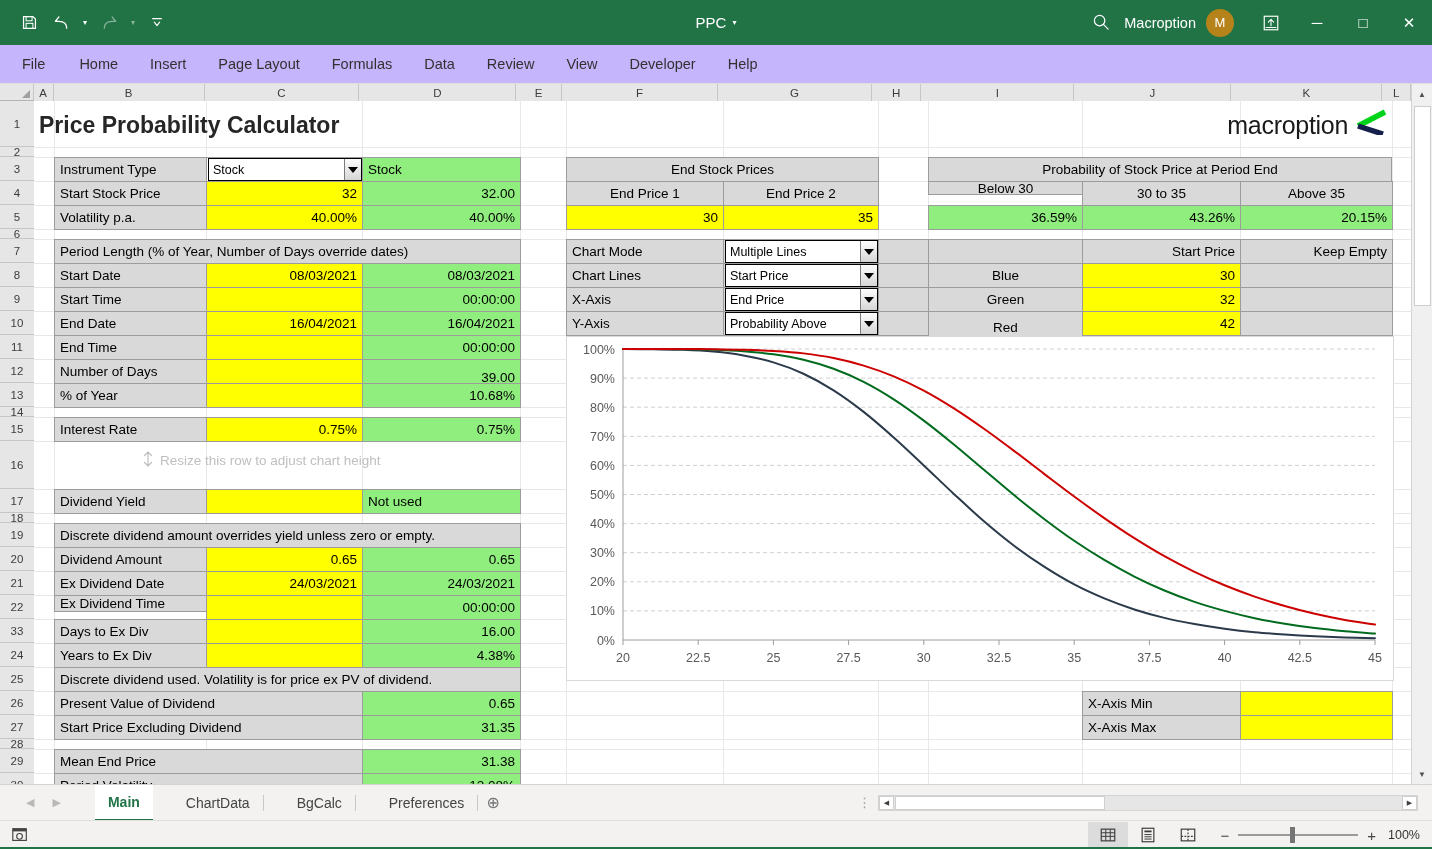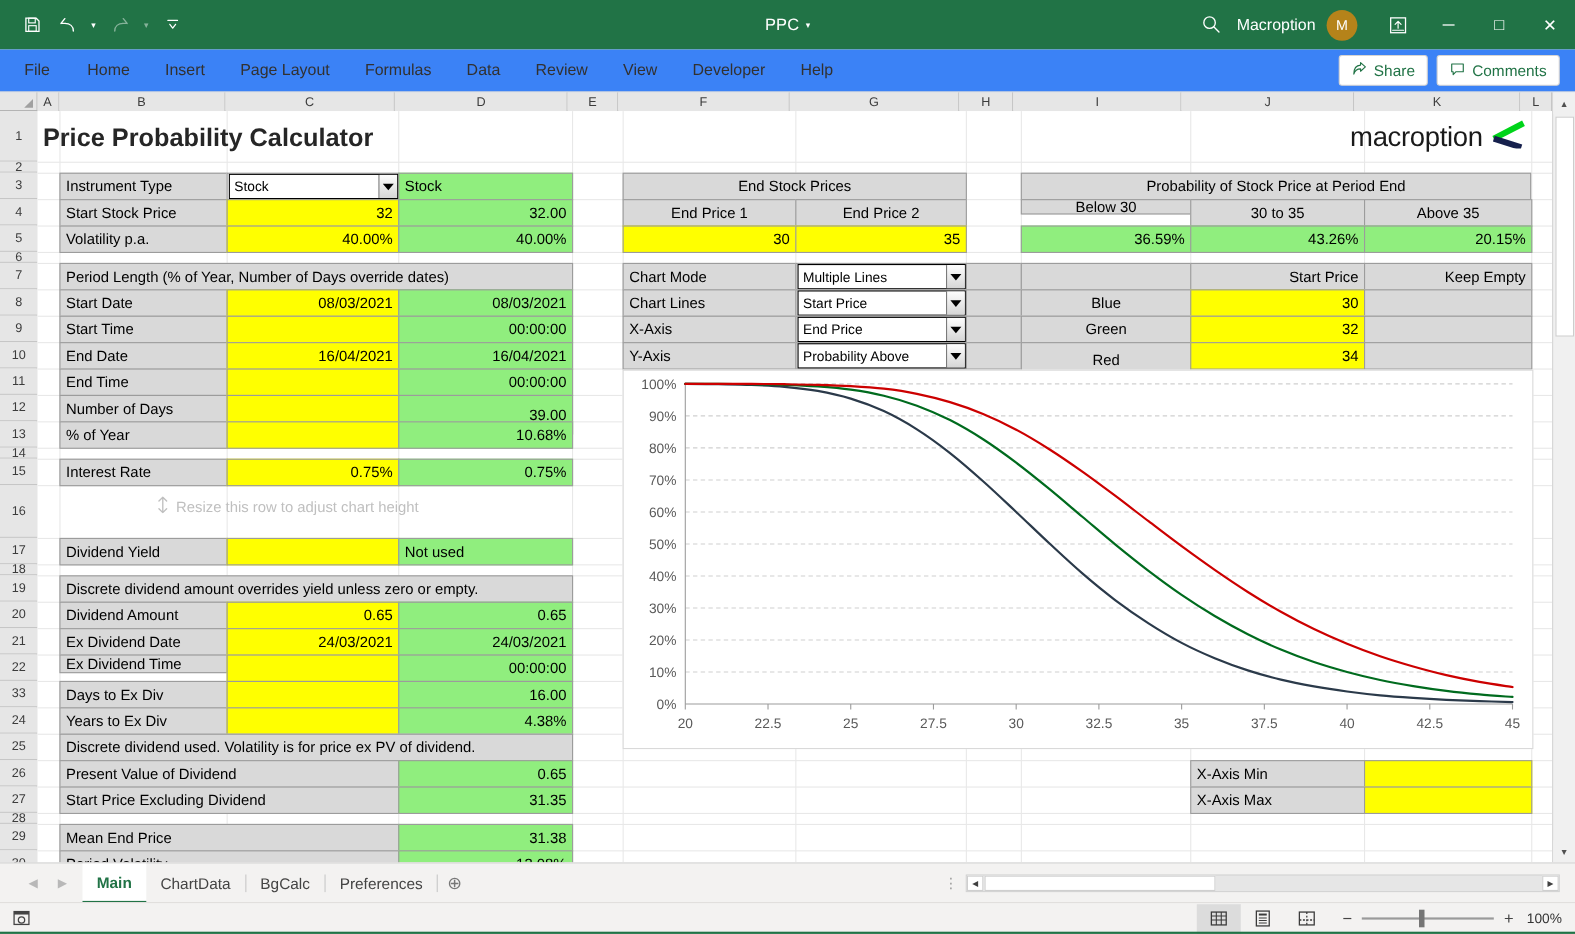--- a/index.html
+++ b/index.html
@@ -38,21 +38,21 @@
   .avatar {
     width:28px;height:28px;border-radius:50%;background:#b5831a;color:#fff;
     display:flex;align-items:center;justify-content:center;font-size:13px;margin-right:14px;
   }
   .ribbon-display { width:46px;height:45px;display:flex;align-items:center;justify-content:center;}
   .wbtn { width:46px;height:45px;display:flex;align-items:center;justify-content:center;font-size:15px;}
 
   
   .ribbon {
     position:absolute; left:0; top:45px; width:1432px; height:39px;
-    background:#3b82f6; display:flex; align-items:center;
+    background:#c4b5fd; display:flex; align-items:center;
     border-bottom:1px solid #e1dfdd;
   }
   .rtab {
     font-size:14.5px; color:#323130; padding:0 16px; height:39px;
     display:flex;align-items:center;
   }
   .rtab.first { padding-left:22px; padding-right:18px;}
   .ribbon-right { margin-left:auto; display:flex; align-items:center; gap:8px; padding-right:14px;}
   .pillbtn {
     display:flex;align-items:center;gap:6px; font-size:14px; color:#217346;
@@ -149,21 +149,21 @@
   .vs-thumb{ position:absolute; left:2px; top:22px; width:17px; height:200px;
     background:#fff; border:1px solid #cdcdcd; }
 
   
   .sheetbar {
     position:absolute; left:0; bottom:29px; width:1432px; height:36px;
     background:#f3f2f1; border-top:1px solid #d4d4d4; display:flex; align-items:center;
   }
   .navarrows { display:flex; gap:18px; padding-left:26px; padding-right:14px; color:#b8b8b8; font-size:11px;}
   .stab {
-    font-size:14px; color:#444; padding:0 13px; height:36px; display:flex; align-items:center;
+    font-size:14px; color:#444; padding:0 13px; height:36px; display:flex; align-items:center;margin-left:20px;
   }
   .stab.active {
     background:#fff; color:#217346; font-weight:bold;
     border-bottom:2px solid #217346;
   }
   .sdiv { width:1px; height:16px; background:#c8c8c8; }
   .addsheet { width:30px;height:36px;display:flex;align-items:center;justify-content:center;
      color:#777; font-size:16px; }
   .hgrip { margin-left:auto; display:flex; align-items:center; padding-right:6px; color:#9a9a9a;
      font-size:13px; letter-spacing:1px;}
@@ -252,38 +252,20 @@
   <div class="rtab first">File</div>
   <div class="rtab">Home</div>
   <div class="rtab">Insert</div>
   <div class="rtab">Page Layout</div>
   <div class="rtab">Formulas</div>
   <div class="rtab">Data</div>
   <div class="rtab">Review</div>
   <div class="rtab">View</div>
   <div class="rtab">Developer</div>
   <div class="rtab">Help</div>
-  <div class="ribbon-right">
-    <div class="pillbtn">
-      <span>
-        <svg width="14" height="14" viewBox="0 0 16 16">
-            <path d="M2 13c1-4 4-5.5 7-5.5V10l5-4.5L9 1v2.6C5 3.8 2 6.8 2 13z" fill="none" stroke="#217346" stroke-width="1.2" stroke-linejoin="round"></path>
-          </svg>
-      </span>
-      <span>Share</span>
-    </div>
-    <div class="pillbtn">
-      <span>
-        <svg width="14" height="14" viewBox="0 0 16 16">
-            <path d="M2 2.5h12v8H6.5L3.5 13.5V10.5H2z" fill="none" stroke="#217346" stroke-width="1.2" stroke-linejoin="round"></path>
-          </svg>
-      </span>
-      <span>Comments</span>
-    </div>
-  </div>
 </div>
 
 <div class="colhdr">
   <div class="corner"></div>
   <div class="cell" style="width:20px">A</div>
   <div class="cell" style="width:152px">B</div>
   <div class="cell" style="width:156px">C</div>
   <div class="cell" style="width:158px">D</div>
   <div class="cell" style="width:46px">E</div>
   <div class="cell" style="width:157px">F</div>
@@ -524,21 +506,21 @@
   <div class="cellbox gray" style="left:1206px;top:186px;width:153px;height:25px"></div>
   <div class="ddl" style="left:691px;top:187px;width:153px;height:23px">
     <span>End Price</span>
     <span class="arrow"></span>
   </div>
 
   <div class="cellbox gray" style="left:532px;top:210px;width:158px;height:25px">Y-Axis</div>
   <div class="cellbox gray" style="left:689px;top:210px;width:156px;height:25px"></div>
   <div class="cellbox gray" style="left:844px;top:210px;width:51px;height:25px"></div>
   <div class="cellbox gray c" style="left:894px;top:210px;width:155px;height:32px">Red</div>
-  <div class="cellbox yellow r" style="left:1048px;top:210px;width:159px;height:25px">34</div>
+  <div class="cellbox yellow r" style="left:1048px;top:210px;width:159px;height:25px">42</div>
   <div class="cellbox gray" style="left:1206px;top:210px;width:153px;height:25px"></div>
   <div class="ddl" style="left:691px;top:211px;width:153px;height:23px">
     <span>Probability Above</span>
     <span class="arrow"></span>
   </div>
 
   <div class="chartbox" style="left:532px;top:235px;width:828px;height:345px">
     <svg id="chart-svg" width="828" height="345" viewBox="0 0 828 345">
         <text x="48" y="307.5" text-anchor="end" font-family="&quot;Liberation Sans&quot;, sans-serif" font-size="12.5" fill="#595959">0%</text>
         <line x1="56" y1="273.90000000000003" x2="808" y2="273.90000000000003" stroke="#d0d0d0" stroke-width="1" stroke-dasharray="4 3"></line>

